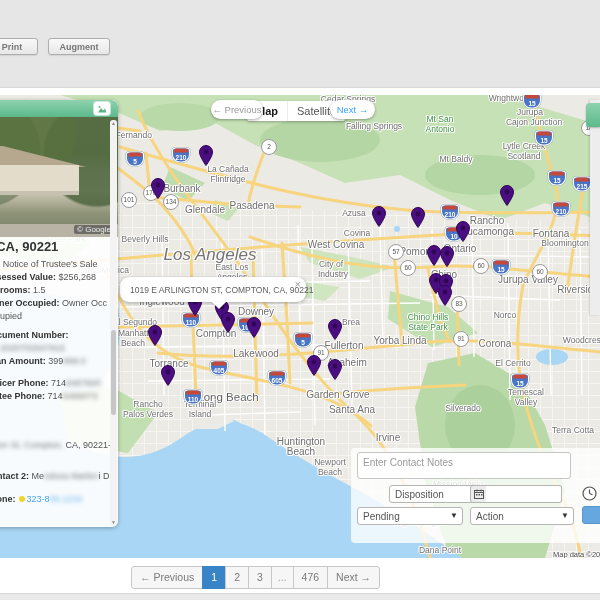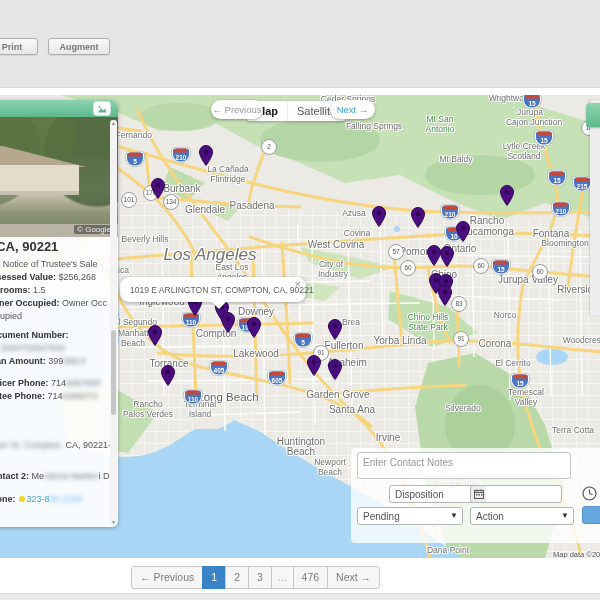--- a/index.html
+++ b/index.html
@@ -263,21 +263,21 @@
         <div class="map-label m" style="left: 347px; top: 267px;">Anaheim</div>
         <div class="map-label m" style="left: 338px; top: 299px;">Garden Grove</div>
         <div class="map-label m" style="left: 352px; top: 314px;">Santa Ana</div>
         <div class="map-label m" style="left: 388px; top: 342px;">Irvine</div>
         <div class="map-label m" style="left: 301px; top: 346px;">Huntington</div>
         <div class="map-label m" style="left: 301px; top: 356px;">Beach</div>
         <div class="map-label s" style="left: 330px; top: 367px;">Newport</div>
         <div class="map-label s" style="left: 330px; top: 377px;">Beach</div>
         <div class="map-label s" style="left: 458px; top: 389px;">Mission Viejo</div>
         <div class="map-label s" style="left: 420px; top: 427px;">Laguna Niguel</div>
-        <div class="map-label s" style="left: 440px; top: 455px; margin-left: 8px;">Dana Point</div>
+        <div class="map-label s" style="left: 440px; top: 455px;">Dana Point</div>
         <div class="map-label s" style="left: 485px; top: 3px; margin-left: 26px;">Wrightwood</div>
         <div class="map-label s" style="left: 348px; top: 4px;">Cedar Springs</div>
         <div class="map-label s" style="left: 530px; top: 17px;">Jurupa</div>
         <div class="map-label s" style="left: 534px; top: 27px;">Cajon Junction</div>
         <div class="map-label s" style="left: 524px; top: 51px;">Lytle Creek</div>
         <div class="map-label s" style="left: 524px; top: 61px;">Scotland</div>
         <div class="map-label s" style="left: 456px; top: 64px;">Mt Baldy</div>
         <div class="map-label s" style="left: 374px; top: 31px;">Falling Springs</div>
         <div class="map-label park" style="left: 440px; top: 24px;">Mt San</div>
         <div class="map-label park" style="left: 440px; top: 34px;">Antonio</div>

